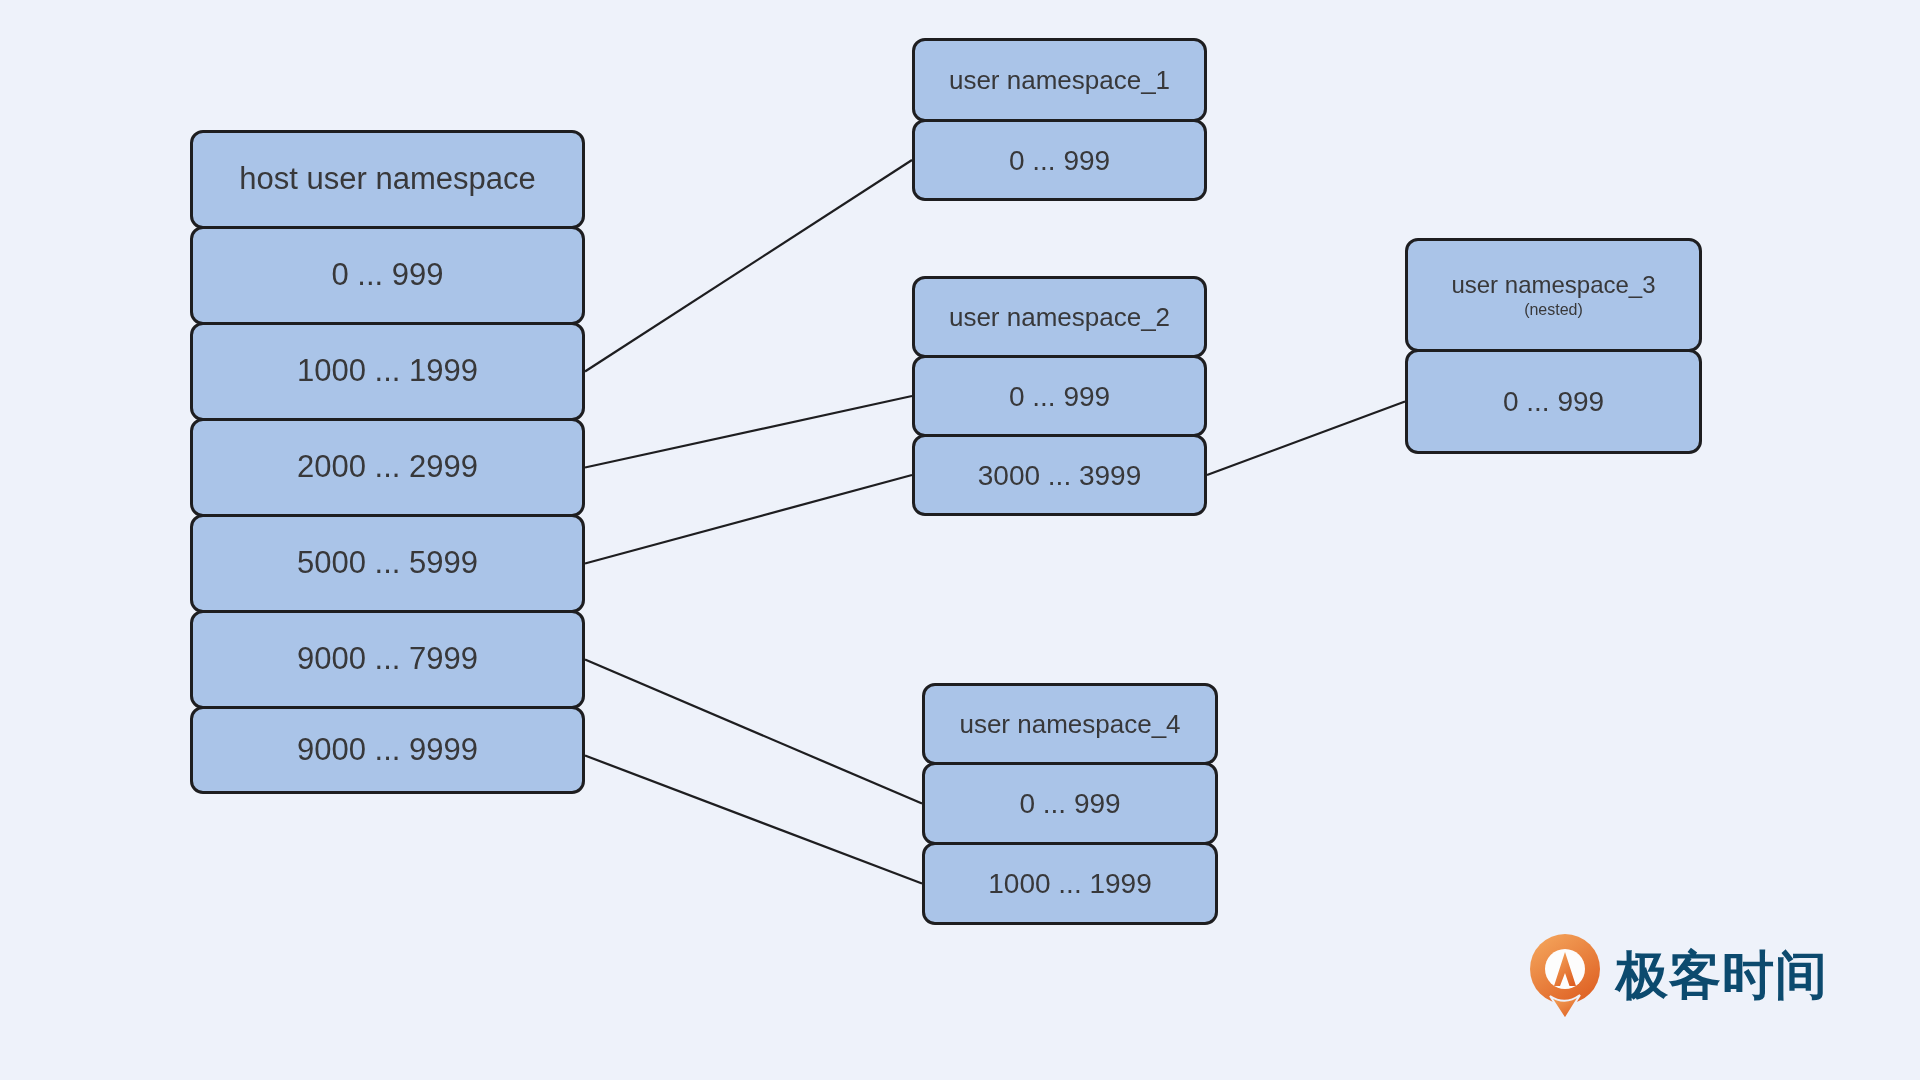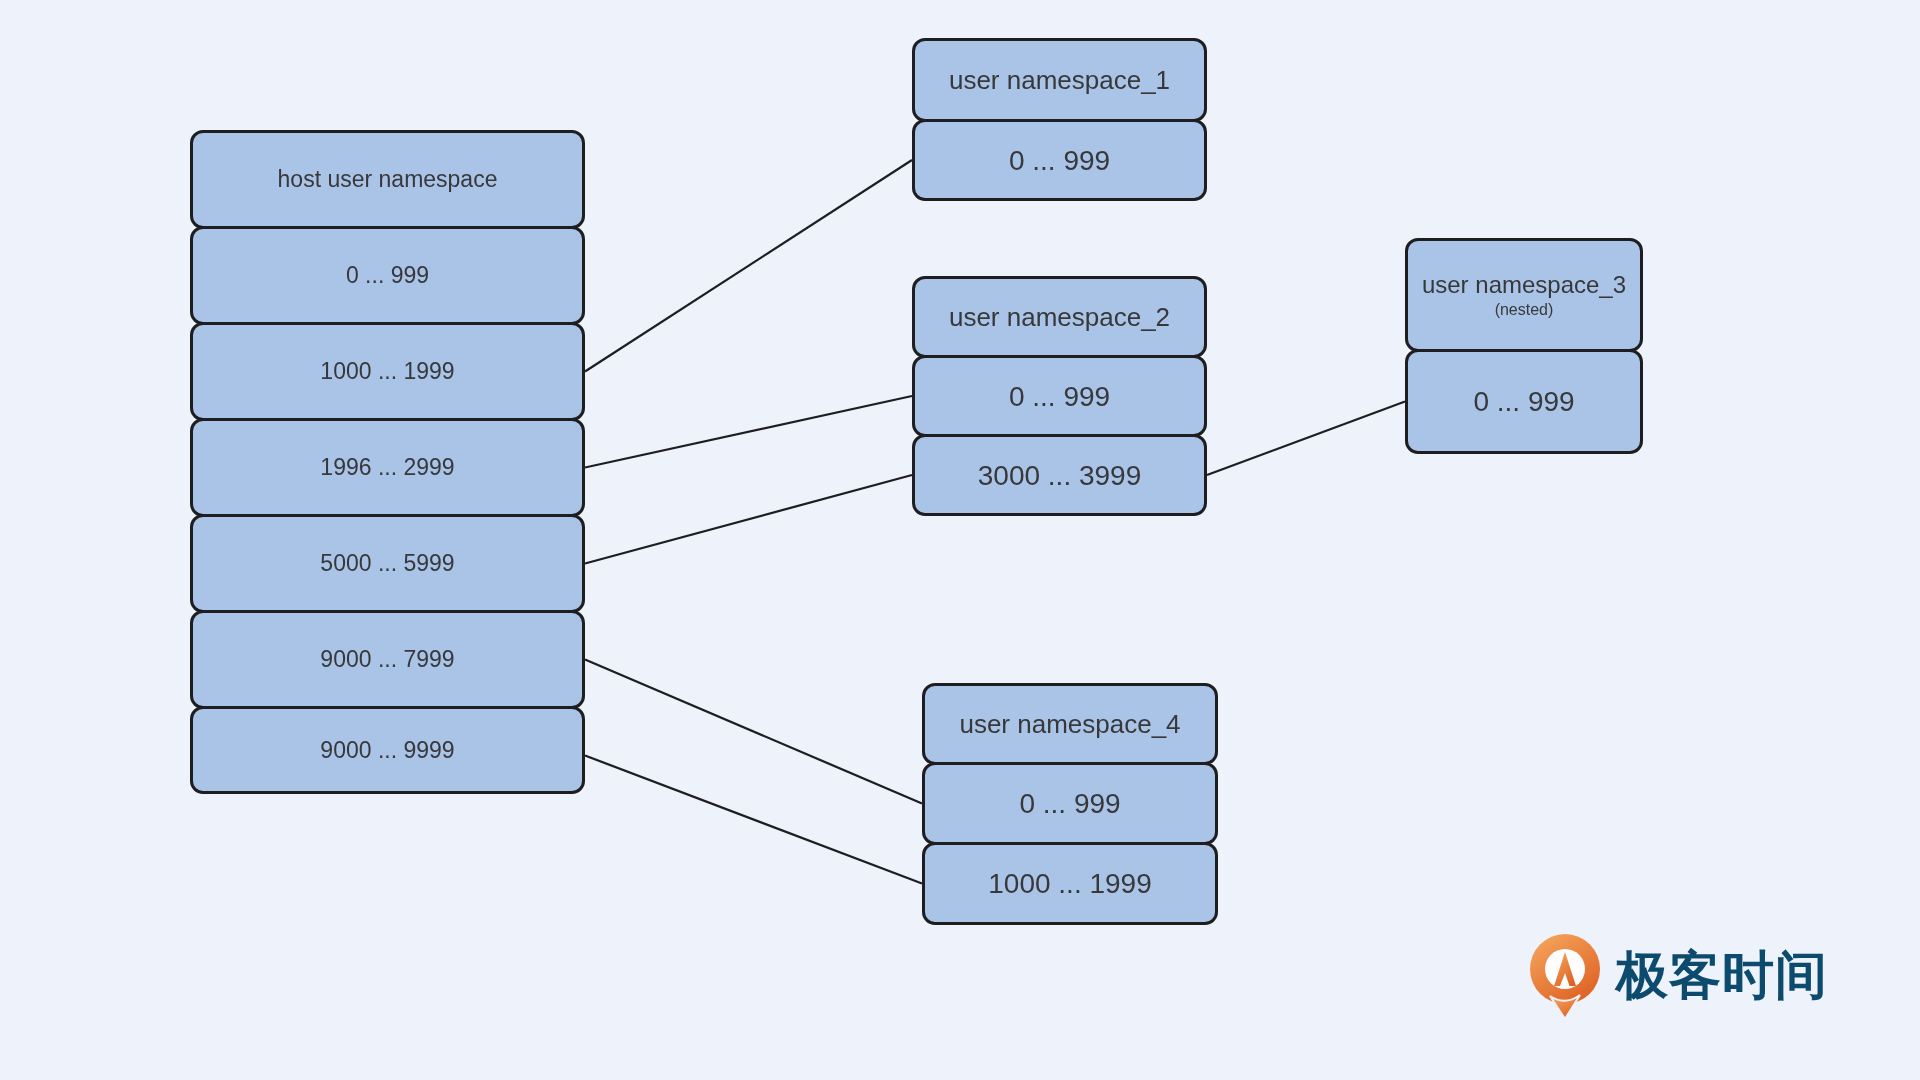--- a/index.html
+++ b/index.html
@@ -41,21 +41,21 @@
     align-items: center;
     justify-content: center;
     color: #38383A;
     text-align: center;
     line-height: 1.25;
   }
   .box + .box {
     margin-top: -3px;
   }
   .host-box {
-    font-size: 23px;
+    font-size: 31px;
   }
   .ns-title {
     font-size: 26px;
   }
   .ns-row {
     font-size: 28px;
   }
   .ns-subtitle {
     font-size: 16px;
   }
@@ -96,21 +96,21 @@
         <div class="box host-box" style="height: 99px;">
           <span>host user namespace</span>
         </div>
         <div class="box host-box" style="height: 99px;">
           <span>0 ... 999</span>
         </div>
         <div class="box host-box" style="height: 99px;">
           <span>1000 ... 1999</span>
         </div>
         <div class="box host-box" style="height: 99px;">
-          <span>1996 ... 2999</span>
+          <span>2000 ... 2999</span>
         </div>
         <div class="box host-box" style="height: 99px;">
           <span>5000 ... 5999</span>
         </div>
         <div class="box host-box" style="height: 99px;">
           <span>9000 ... 7999</span>
         </div>
         <div class="box host-box" style="height: 88px;">
           <span>9000 ... 9999</span>
         </div>
@@ -127,21 +127,21 @@
         <div class="box ns-title" style="height: 82px;">
           <span>user namespace_2</span>
         </div>
         <div class="box ns-row" style="height: 82px;">
           <span>0 ... 999</span>
         </div>
         <div class="box ns-row" style="height: 82px;">
           <span>3000 ... 3999</span>
         </div>
       </div>
-      <div class="stack" style="left: 1405px; top: 238px; width: 238px; justify-content: space-between;">
+      <div class="stack" style="left: 1405px; top: 238px; width: 297px; justify-content: space-between;">
         <div class="box two-line-title" style="height: 114px;">
           <span>user namespace_3</span>
           <span class="ns-subtitle">(nested)</span>
         </div>
         <div class="box ns-row" style="height: 105px;">
           <span>0 ... 999</span>
         </div>
       </div>
       <div class="stack" style="left: 922px; top: 683px; width: 296px;">
         <div class="box ns-title" style="height: 82px;">

